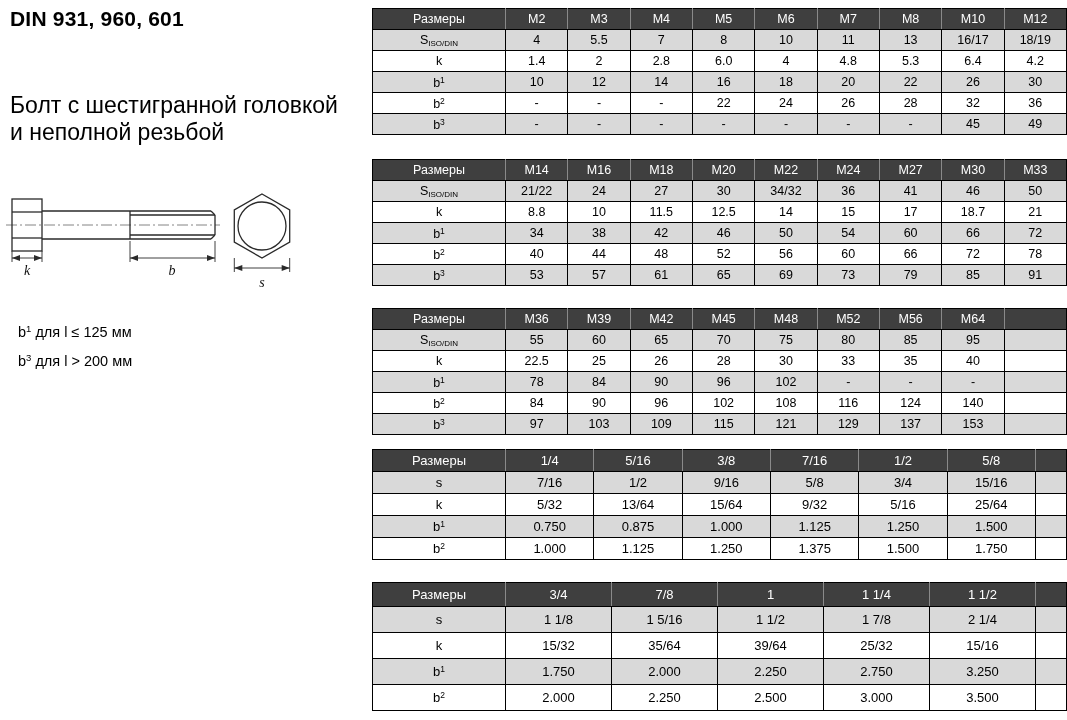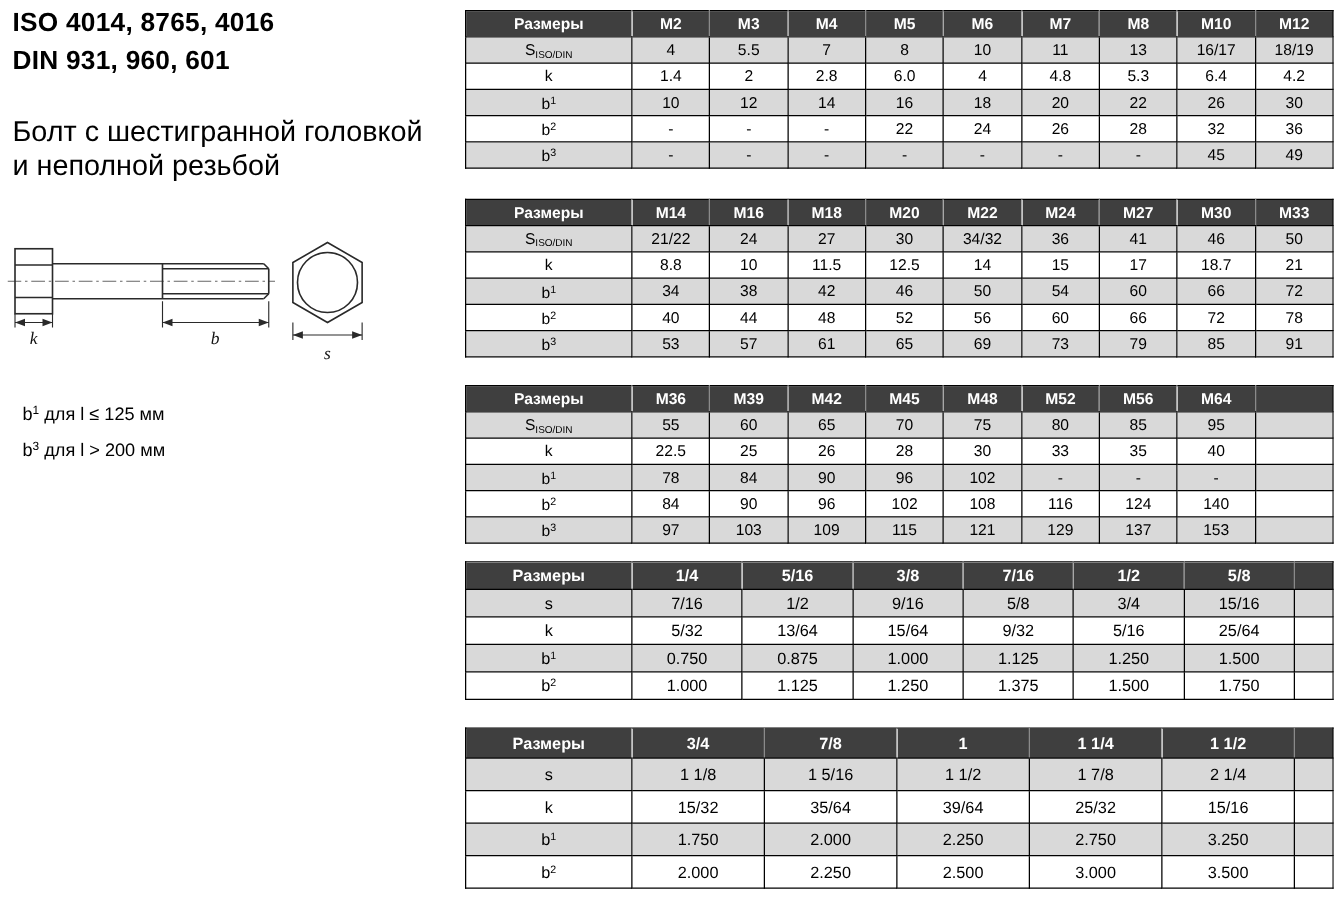--- a/index.html
+++ b/index.html
@@ -64,21 +64,21 @@
     text-align: center;
     vertical-align: middle;
     padding: 0 2px;
     font-size: 12.5px;
     overflow: hidden;
     white-space: nowrap;
   }
   .dim-table thead th {
     background: var(--header-bg, #3f3f3f);
     color: var(--header-text, #ffffff);
-    font-weight: bold;
+    font-weight: normal;
     border-right-color: #8a8a8a;
   }
   .dim-table thead th:last-child { border-right-color: #000; }
   .dim-table tbody tr:nth-child(odd) td { background: var(--row-alt, #d9d9d9); }
   .dim-table tbody tr:nth-child(even) td { background: #ffffff; }
 
   .dim-table sub { font-size: 8px;  vertical-align: -2px; letter-spacing: 0; }
   .dim-table sup { font-size: 8.5px; vertical-align: 4px; }
 
   .dim-table th.label-col { width: 128px; }
@@ -91,21 +91,20 @@
 
   .t1 { margin-bottom: 24px; }
   .t2 { margin-bottom: 22px; }
   .t3 { margin-bottom: 14px; }
   .t4 { margin-bottom: 22px; }
 </style>
 </head>
 <body>
 
 <div class="abs title-block">
-  <div class="title-line">ISO 4014, 8765, 4016</div>
   <div class="title-line">DIN 931, 960, 601</div>
 </div>
 
 <div class="abs subtitle-block">
   <div class="subtitle-line">Болт с шестигранной головкой</div>
   <div class="subtitle-line">и неполной резьбой</div>
 </div>
 
 <svg id="bolt-drawing" class="abs" width="320" height="108" viewBox="0 0 320 108">
 

